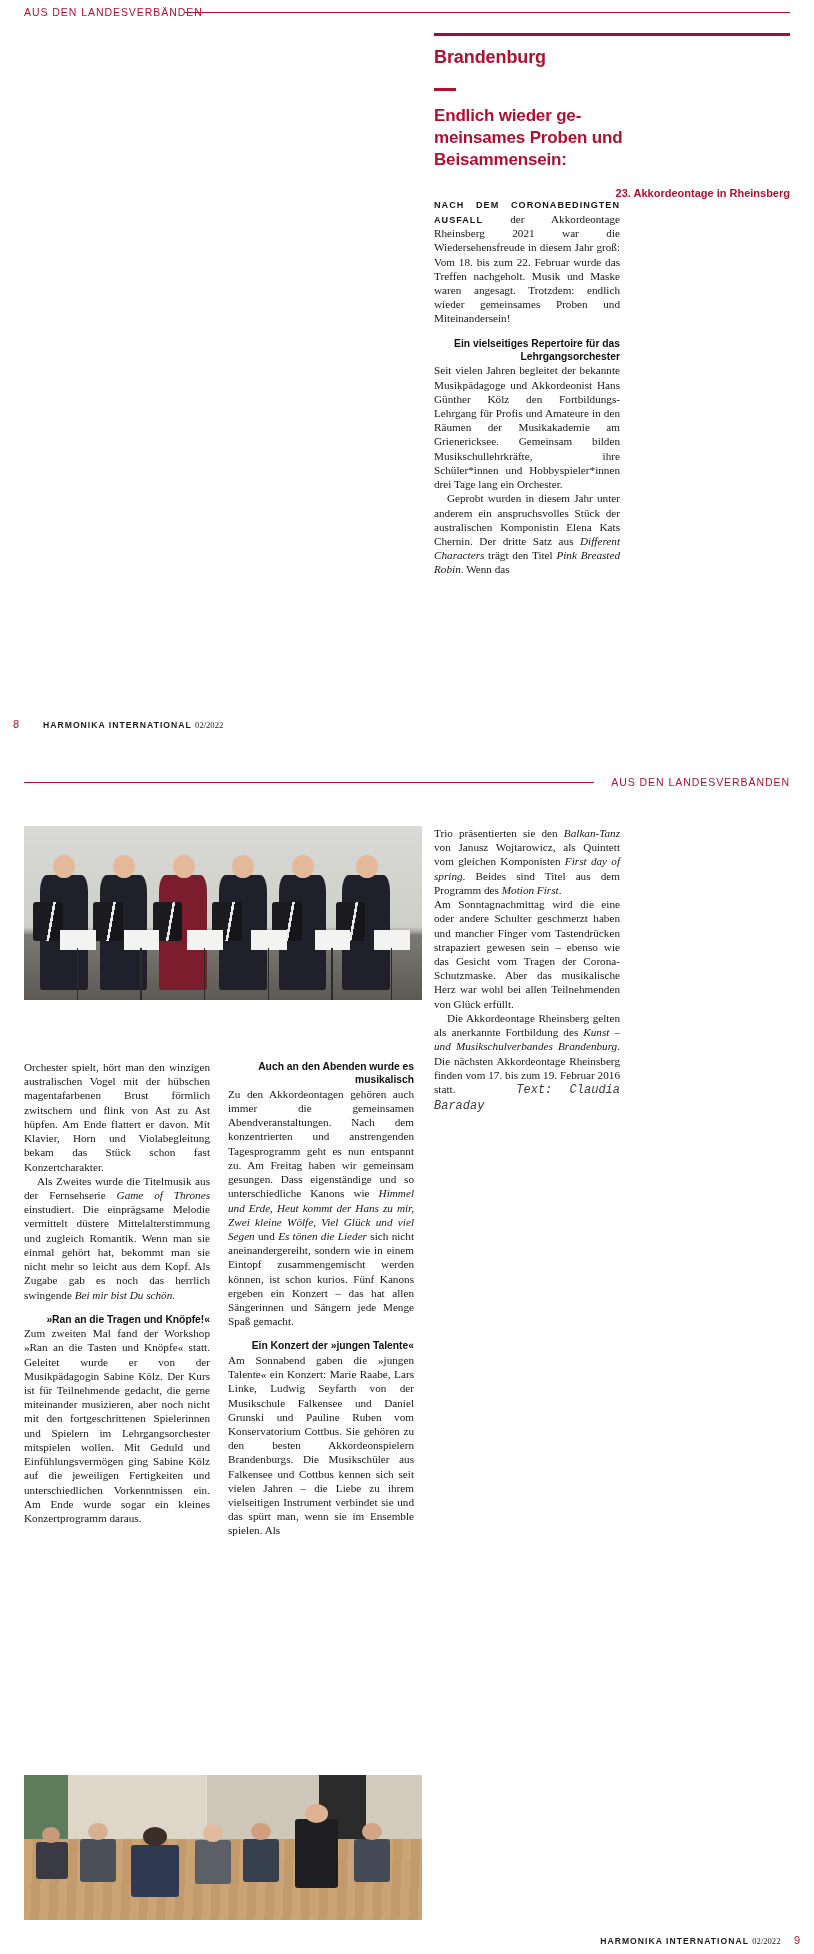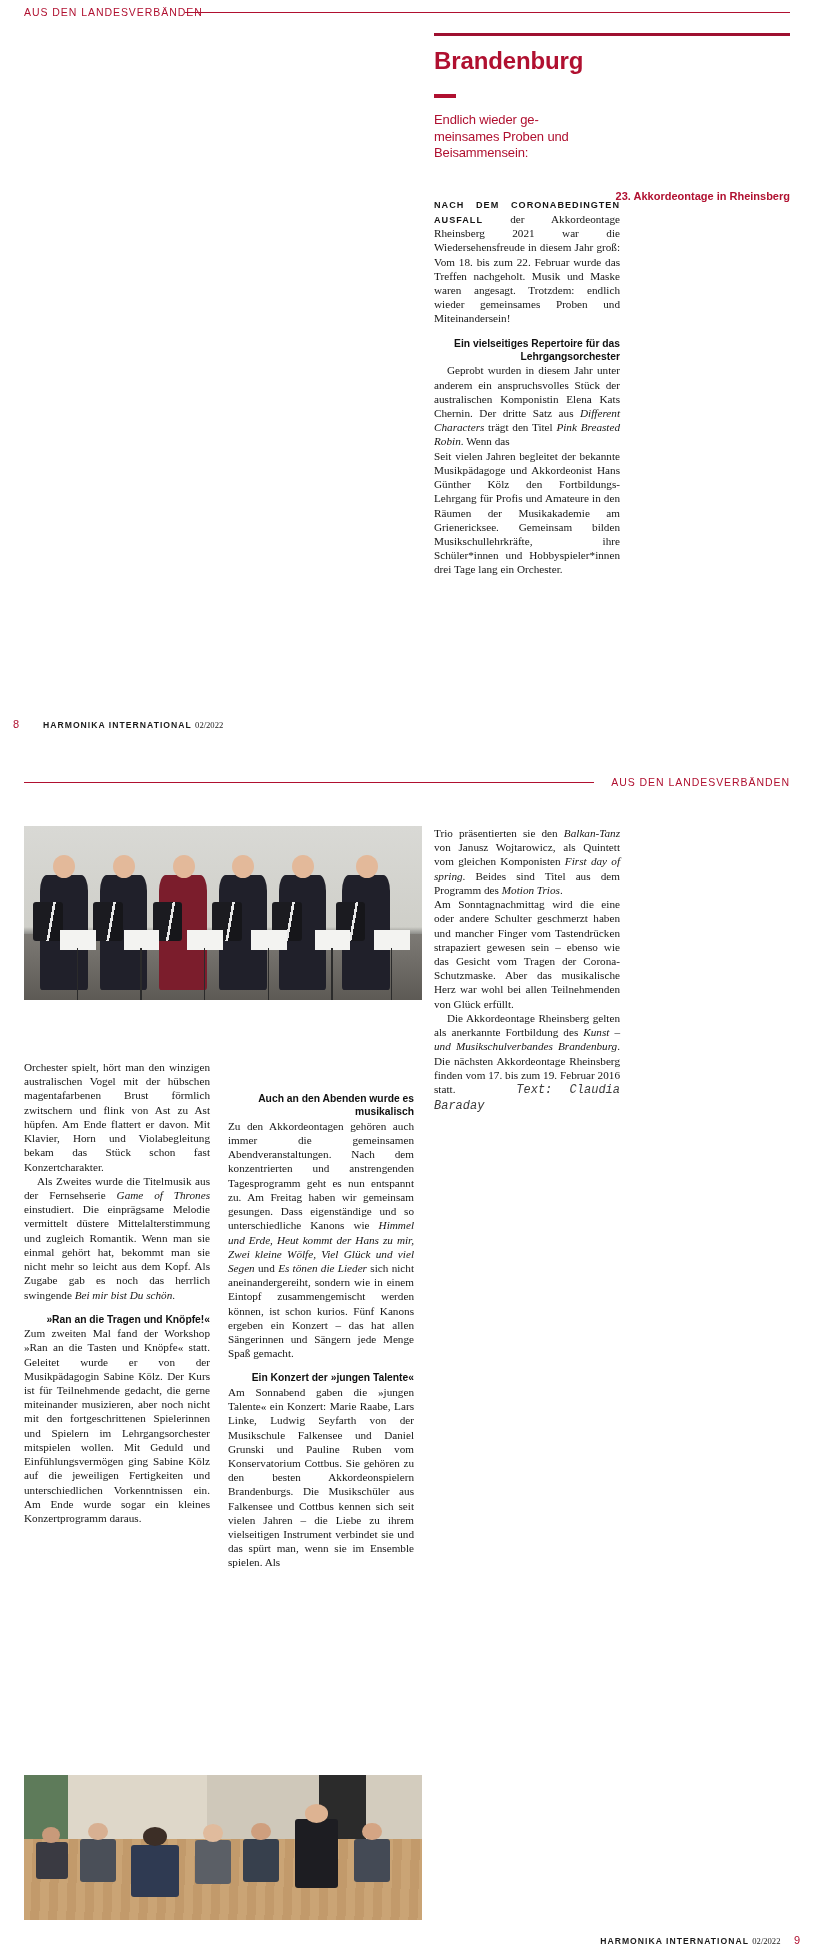--- a/index.html
+++ b/index.html
@@ -27,30 +27,30 @@
     height:1px; background:#b01030;
   }
   .hdr-block {
     position:absolute; left:434px; top:33px; width:356px;
   }
   .hdr-rule {
     width:100%; height:3px; background:#9e1030; margin-bottom:12px;
   }
   .hdr-region {
     font-family:"Liberation Sans", sans-serif;
-    font-size:24px; font-weight:700; color:#b01030;
+    font-size:18px; font-weight:700; color:#b01030;
     letter-spacing:-.005em; margin:0 0 20px 0; line-height:1.1;
   }
   .hdr-dash {
     width:22px; height:3.5px; background:#b01030; margin:0 0 14px 0;
   }
   .hdr-title {
     font-family:"Liberation Sans", sans-serif;
-    font-size:13px; font-weight:400; color:#b01030;
-    line-height:1.28; margin:0 0 28px 0; letter-spacing:-.01em;
+    font-size:17px; font-weight:700; color:#b01030;
+    line-height:1.28; margin:0 0 16px 0; letter-spacing:-.01em;
   }
   .hdr-sub {
     font-family:"Liberation Sans", sans-serif;
     font-size:11px; font-weight:700; color:#b01030;
     text-align:right; margin:0 0 0 0;
   }
   .col-right8 {
     position:absolute; left:434px; top:197px; width:186px;
     text-align:justify;
   }
@@ -109,21 +109,21 @@
     overflow:hidden; background:#cfcfcb;
   }
   .cap {
     font-family:"Liberation Sans", sans-serif;
     font-size:9.4px; font-weight:700; line-height:1.38; color:#141414;
   }
   .cap .ital { font-weight:400; font-style:italic; color:#333; }
   .cap1 { position:absolute; left:24px; top:247px; width:398px; }
 
   .col9a { position:absolute; left:24px;  top:300px; width:186px; }
-  .col9b { position:absolute; left:228px; top:300px; width:186px;margin-top:32px; }
+  .col9b { position:absolute; left:228px; top:300px; width:186px; }
   .col9c { position:absolute; left:434px; top:66px;  width:186px; }
 
   
   .photo2 {
     position:absolute; left:24px; top:1015px; width:398px; height:145px;
     overflow:hidden; background:#9a9188;
   }
   .cap2 { position:absolute; left:24px; top:1165px; width:400px; }
 
   .footer9 { position:absolute; right:14px; top:1170px; text-align:right; }
@@ -186,24 +186,24 @@
     <div class="hdr-dash"></div>
     <h1 class="hdr-title">Endlich wieder ge-<br>meinsames Proben und<br>Beisammensein:</h1>
     <div class="hdr-sub">23. Akkordeontage in Rheinsberg</div>
   </div>
 
   <div class="col-right8">
     <p class="body-txt">
       <span class="lead-caps">NACH DEM CORONABEDINGTEN AUSFALL</span><span> der Akkordeontage Rheinsberg 2021 war die Wiedersehensfreude in diesem Jahr groß: Vom 18. bis zum 22. Februar wurde das Treffen nachgeholt. Musik und Maske waren angesagt. Trotzdem: endlich wieder gemeinsames Proben und Miteinandersein!</span>
     </p>
     <div class="subhead">Ein vielseitiges Repertoire für das Lehrgangsorchester</div>
+    <p class="body-txt">Seit vielen Jahren begleitet der bekannte Musikpädagoge und Akkordeonist Hans Günther Kölz den Fortbildungs-Lehrgang für Profis und Amateure in den Räumen der Musikakademie am Grienericksee. Gemeinsam bilden Musikschullehrkräfte, ihre Schüler*innen und Hobbyspieler*innen drei Tage lang ein Orchester.</p>
     <p class="body-txt indent">
       <span>Geprobt wurden in diesem Jahr unter anderem ein anspruchsvolles Stück der australischen Komponistin Elena Kats Chernin. Der dritte Satz aus </span><i>Different Characters</i><span> trägt den Titel </span><i>Pink Breasted Robin</i><span>. Wenn das</span>
     </p>
-    <p class="body-txt">Seit vielen Jahren begleitet der bekannte Musikpädagoge und Akkordeonist Hans Günther Kölz den Fortbildungs-Lehrgang für Profis und Amateure in den Räumen der Musikakademie am Grienericksee. Gemeinsam bilden Musikschullehrkräfte, ihre Schüler*innen und Hobbyspieler*innen drei Tage lang ein Orchester.</p>
   </div>
 
   <div class="footer8">
     <span class="pnum">8</span>
     <span class="fname">
       <span>HARMONIKA INTERNATIONAL</span>
       <span style="font-family:'Liberation Serif',serif;letter-spacing:0;font-weight:400;">02/2022</span>
     </span>
   </div>
 </div>
@@ -243,21 +243,21 @@
     <div class="subhead" style="margin-top:0;">Auch an den Abenden wurde es musikalisch</div>
     <p class="body-txt">
       <span>Zu den Akkordeontagen gehören auch immer die gemeinsamen Abendveranstaltungen. Nach dem konzentrierten und anstrengenden Tagesprogramm geht es nun entspannt zu. Am Freitag haben wir gemeinsam gesungen. Dass eigenständige und so unterschiedliche Kanons wie </span><i>Himmel und Erde, Heut kommt der Hans zu mir, Zwei kleine Wölfe, Viel Glück und viel Segen</i><span> und </span><i>Es tönen die Lieder</i><span> sich nicht aneinandergereiht, sondern wie in einem Eintopf zusammengemischt werden können, ist schon kurios. Fünf Kanons ergeben ein Konzert – das hat allen Sängerinnen und Sängern jede Menge Spaß gemacht.</span>
     </p>
     <div class="subhead">Ein Konzert der »jungen Talente«</div>
     <p class="body-txt">Am Sonnabend gaben die »jungen Talente« ein Konzert: Marie Raabe, Lars Linke, Ludwig Seyfarth von der Musikschule Falkensee und Daniel Grunski und Pauline Ruben vom Konservatorium Cottbus. Sie gehören zu den besten Akkordeonspielern Brandenburgs. Die Musikschüler aus Falkensee und Cottbus kennen sich seit vielen Jahren – die Liebe zu ihrem vielseitigen Instrument verbindet sie und das spürt man, wenn sie im Ensemble spielen. Als</p>
   </div>
 
   <div class="col9c">
     <p class="body-txt">
-      <span>Trio präsentierten sie den </span><i>Balkan-Tanz</i><span> von Janusz Wojtarowicz, als Quintett vom gleichen Komponisten </span><i>First day of spring</i><span>. Beides sind Titel aus dem Programm des </span><i>Motion Trios</i><span>.</span>
+      <span>Trio präsentierten sie den </span><i>Balkan-Tanz</i><span> von Janusz Wojtarowicz, als Quintett vom gleichen Komponisten </span><i>First day of spring</i><span>. Beides sind Titel aus dem Programm des </span><i>Motion First</i><span>.</span>
     </p>
     <p class="body-txt">Am Sonntagnachmittag wird die eine oder andere Schulter geschmerzt haben und mancher Finger vom Tastendrücken strapaziert gewesen sein – ebenso wie das Gesicht vom Tragen der Corona-Schutzmaske. Aber das musikalische Herz war wohl bei allen Teilnehmenden von Glück erfüllt.</p>
     <p class="body-txt indent">
       <span>Die Akkordeontage Rheinsberg gelten als anerkannte Fortbildung des </span><i>Kunst – und Musikschulverbandes Brandenburg</i><span>. Die nächsten Akkordeontage Rheinsberg finden vom 17. bis zum 19. Februar 2016 statt. </span><span class="credit">Text: Claudia Baraday</span>
     </p>
   </div>
 
   <div class="photo2">
     <div class="ph p2bg"></div>
     <div class="p2wall"></div>

